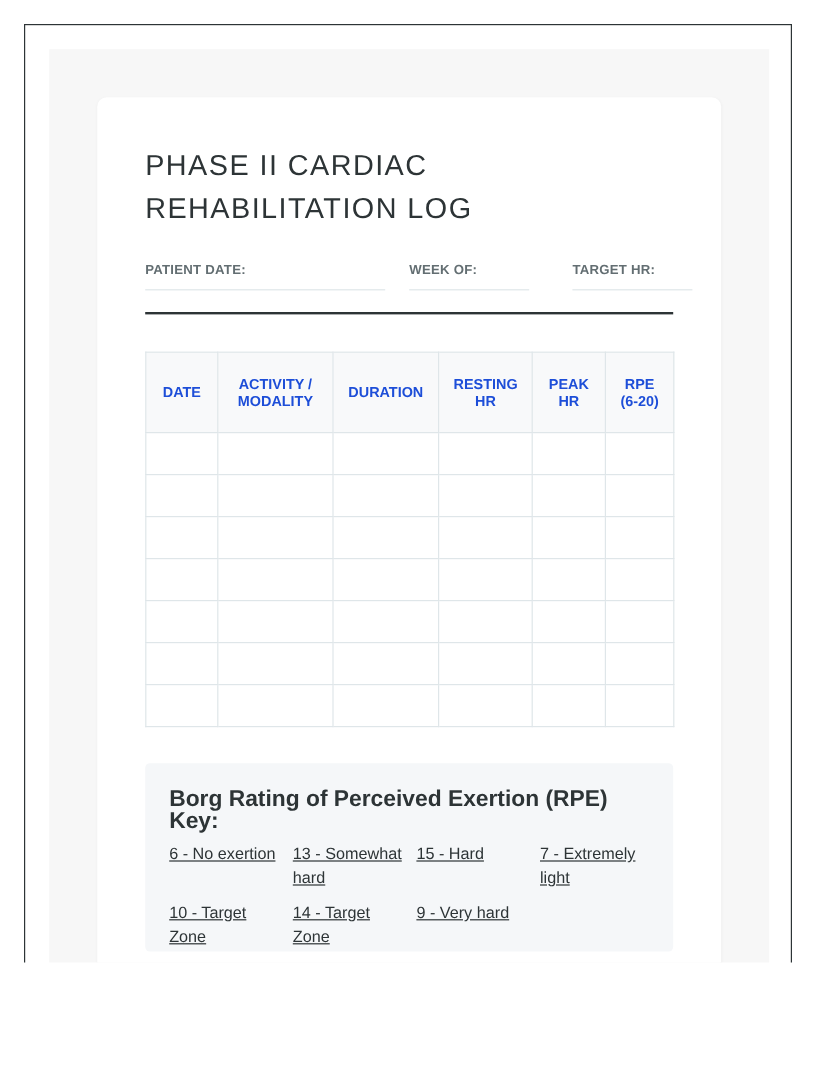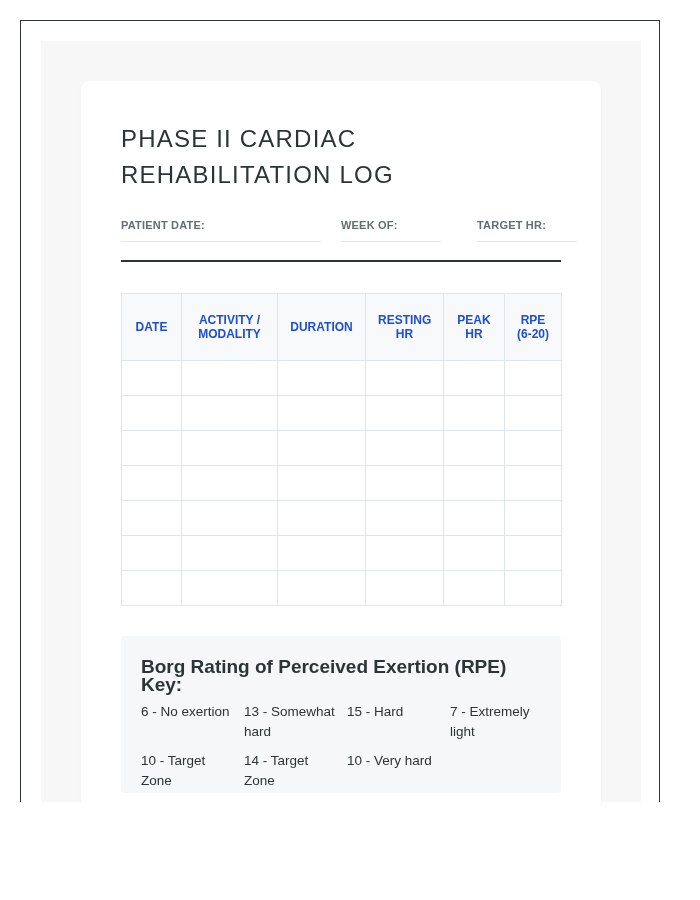--- a/index.html
+++ b/index.html
@@ -20,21 +20,21 @@
   .rule { position: absolute; left: 40px; top: 179px; width: 440px; height: 2px; background: #2d3436; }
   table.log { position: absolute; left: 40px; top: 212px; width: 440px; border-collapse: collapse; table-layout: fixed; }
   table.log th, table.log td { border: 1px solid #dfe6e9; padding: 0 12px; }
   table.log th { background: #f8f9fa; height: 66px; font-size: 12px; font-weight: 700;
                  color: #1d4ed8; text-align: center; line-height: 14px; text-transform: uppercase; }
   table.log td { height: 34px; }
   .key { position: absolute; left: 40px; top: 555px; width: 440px; height: 157px;
          background: #f5f7f9; border-radius: 4px; box-sizing: border-box; padding: 20px 20px; }
   .key-title { font-size: 19px; font-weight: 700; color: #2d3436; margin: 2px 0 8px 0; line-height: 18px; }
   .key-grid { display: grid; grid-template-columns: 103px 103px 103px 103px; row-gap: 9px; }
-  .key-item { font-size: 13.5px; color: #2d3436; line-height: 20px; padding-right: 6px; }
+  .key-item { font-size: 13.5px; color: #2d3436; line-height: 20px; padding-right: 6px; text-decoration: underline; }
 </style>
 </head>
 <body>
 
 <div class="clip">
   <div class="frame"></div>
   <div class="bg"></div>
   <div class="card">
 
     <h1 class="title">PHASE II CARDIAC REHABILITATION LOG</h1>
@@ -134,18 +134,18 @@
 
     <div class="key">
       <div class="key-title">Borg Rating of Perceived Exertion (RPE) Key:</div>
       <div class="key-grid">
         <div class="key-item">6 - No exertion</div>
         <div class="key-item">13 - Somewhat hard</div>
         <div class="key-item">15 - Hard</div>
         <div class="key-item">7 - Extremely light</div>
         <div class="key-item">10 - Target Zone</div>
         <div class="key-item">14 - Target Zone</div>
-        <div class="key-item">10 - Very hard</div>
+        <div class="key-item">9 - Very hard</div>
       </div>
     </div>
 
   </div>
 </div>
 
 </body></html>

